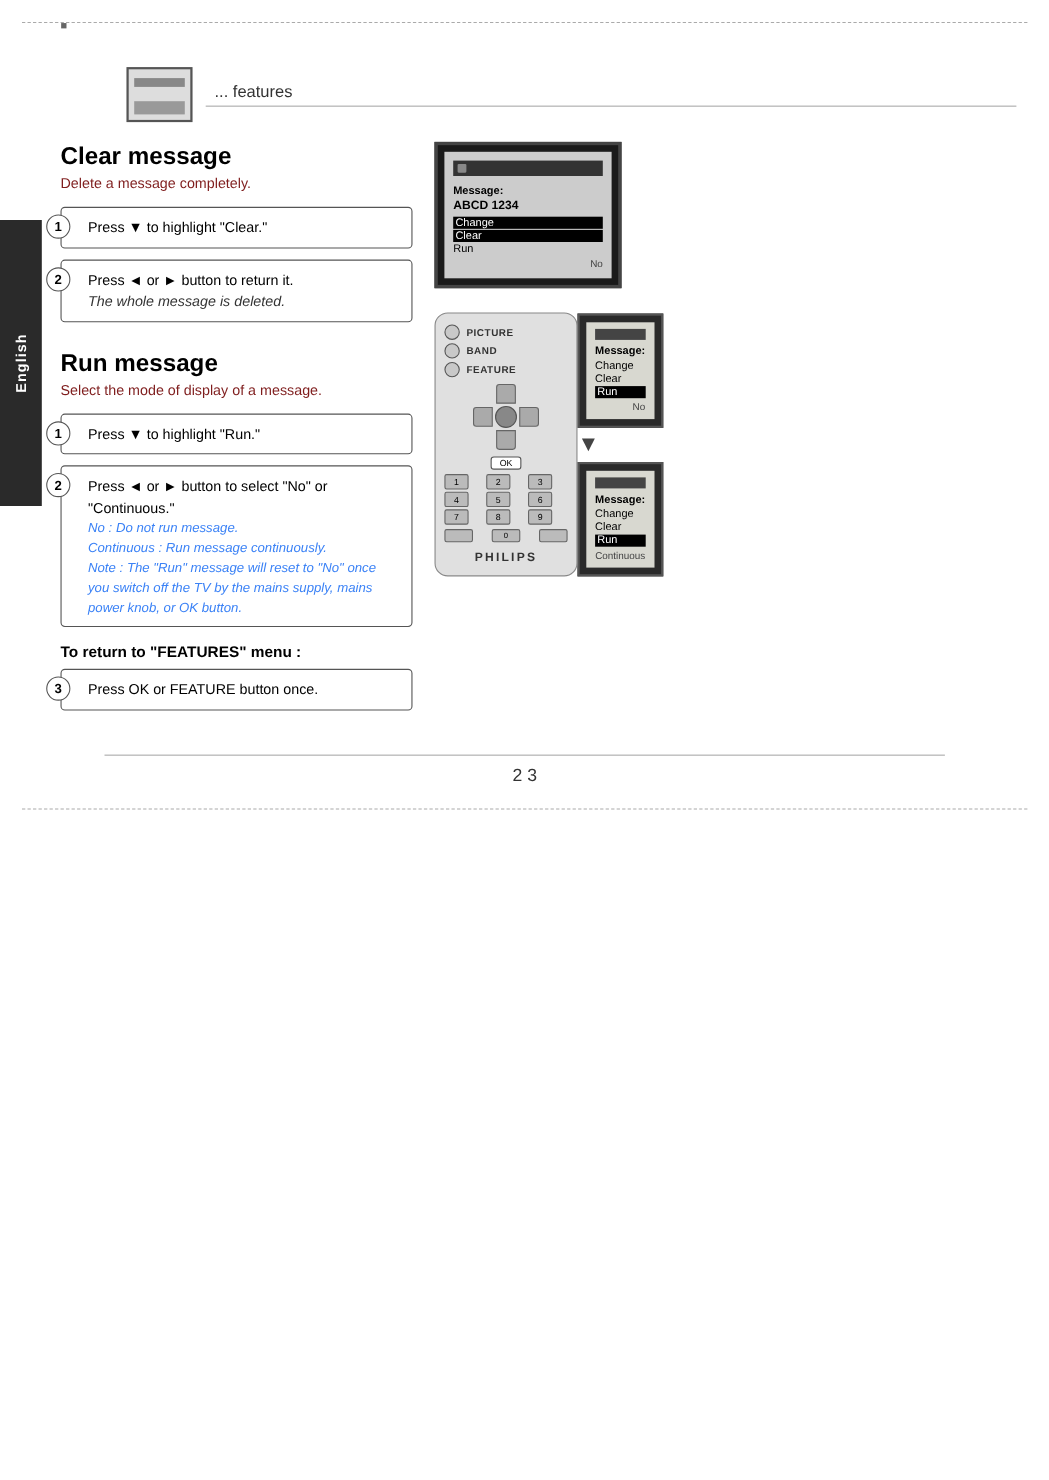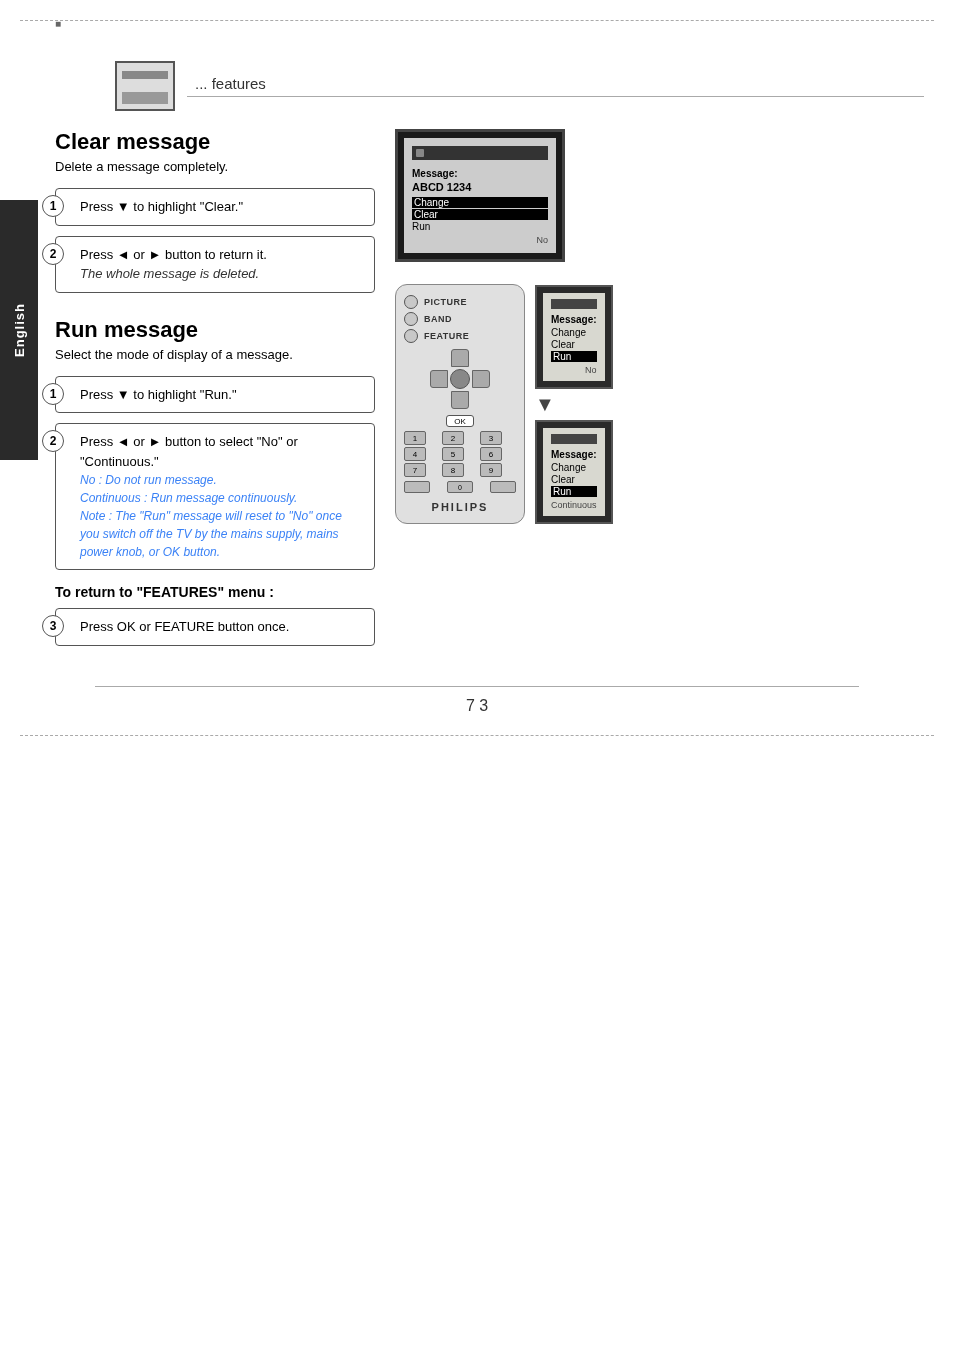--- a/index.html
+++ b/index.html
@@ -95,21 +95,21 @@
 
     
     .section-heading {
       font-size: 22px;
       font-weight: bold;
       color: #000;
       margin-bottom: 4px;
     }
     .section-subheading {
       font-size: 13px;
-      color: #000000;
+      color: #7f1d1d;
       margin-bottom: 14px;
     }
 
     
     .two-col {
       display: flex;
       gap: 20px;
       margin-top: 10px;
     }
 
@@ -527,21 +527,21 @@
             <div class="rs-value">ABCD 1234</div>
             <div class="rs-menu-item highlighted">Change</div>
             <div class="rs-menu-item highlighted">Clear</div>
             <div class="rs-menu-item">Run</div>
             <div class="rs-bottom">
               <span class="rs-bottom-label">No</span>
             </div>
           </div>
         </div>
 
-        <div style="display:flex; gap: 10px; align-items: center;">
+        <div style="display:flex; align-items: center;">
 
           <div style="width:130px; flex-shrink:0;">
             <div class="remote-container">
 
               <div class="remote-btn-row">
                 <div class="remote-circle-btn"></div>
                 <span class="remote-label">PICTURE</span>
               </div>
 
               <div class="remote-btn-row">
@@ -623,17 +623,17 @@
       </div>
 
     </div>
 
   </div>
 
   <div class="sidebar">
     <span class="sidebar-text">English</span>
   </div>
 
-  <div class="page-number">7 3</div>
+  <div class="page-number">2 3</div>
 
   <div class="deco-bottom"></div>
 
 </div>
 
 </body></html>

